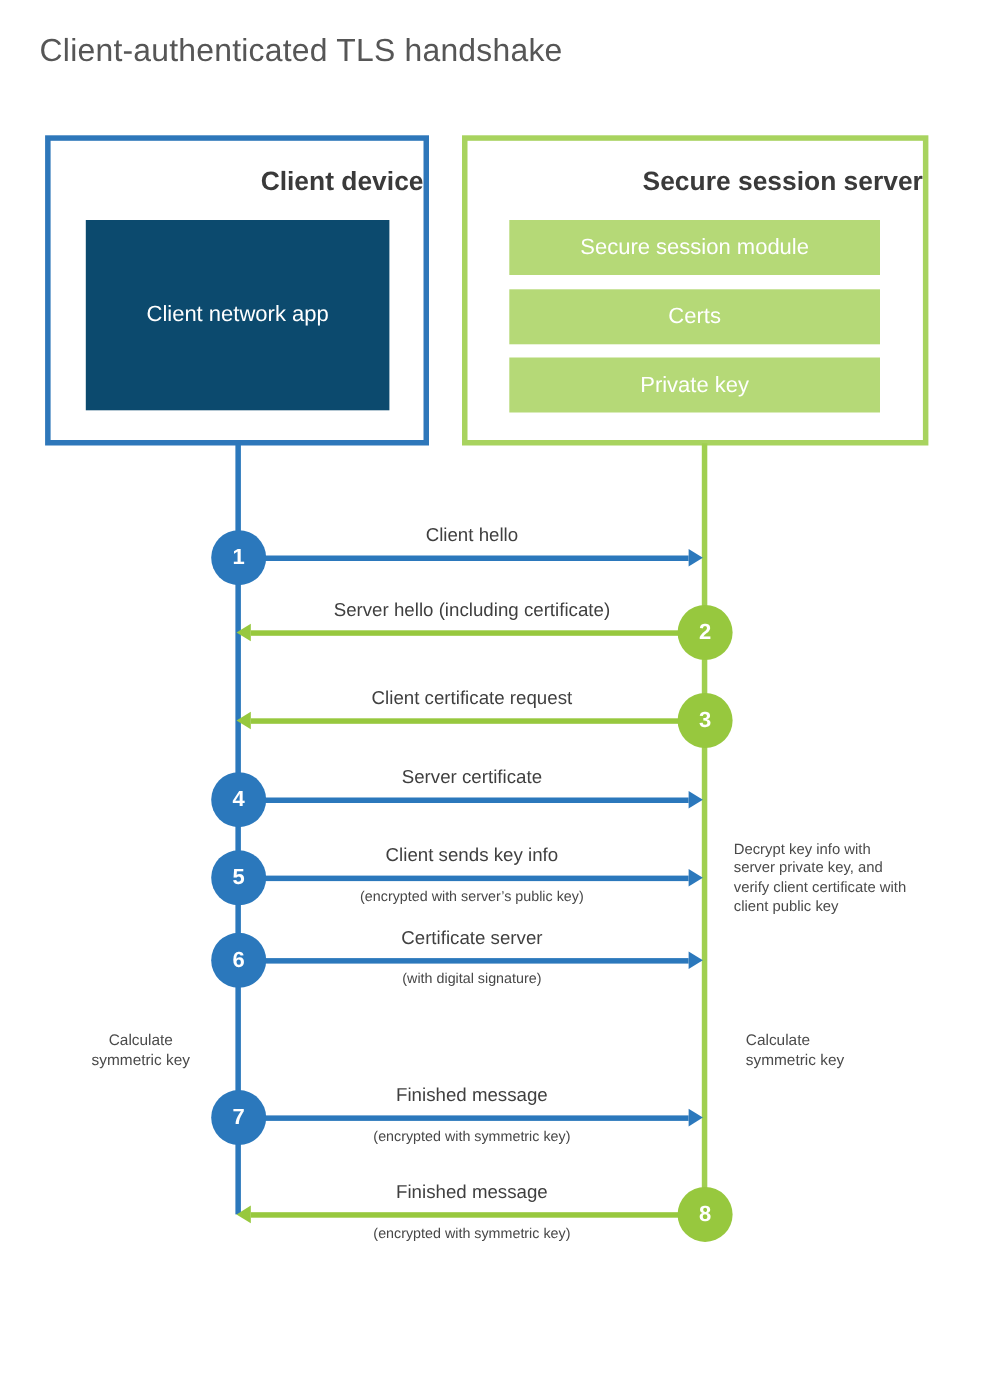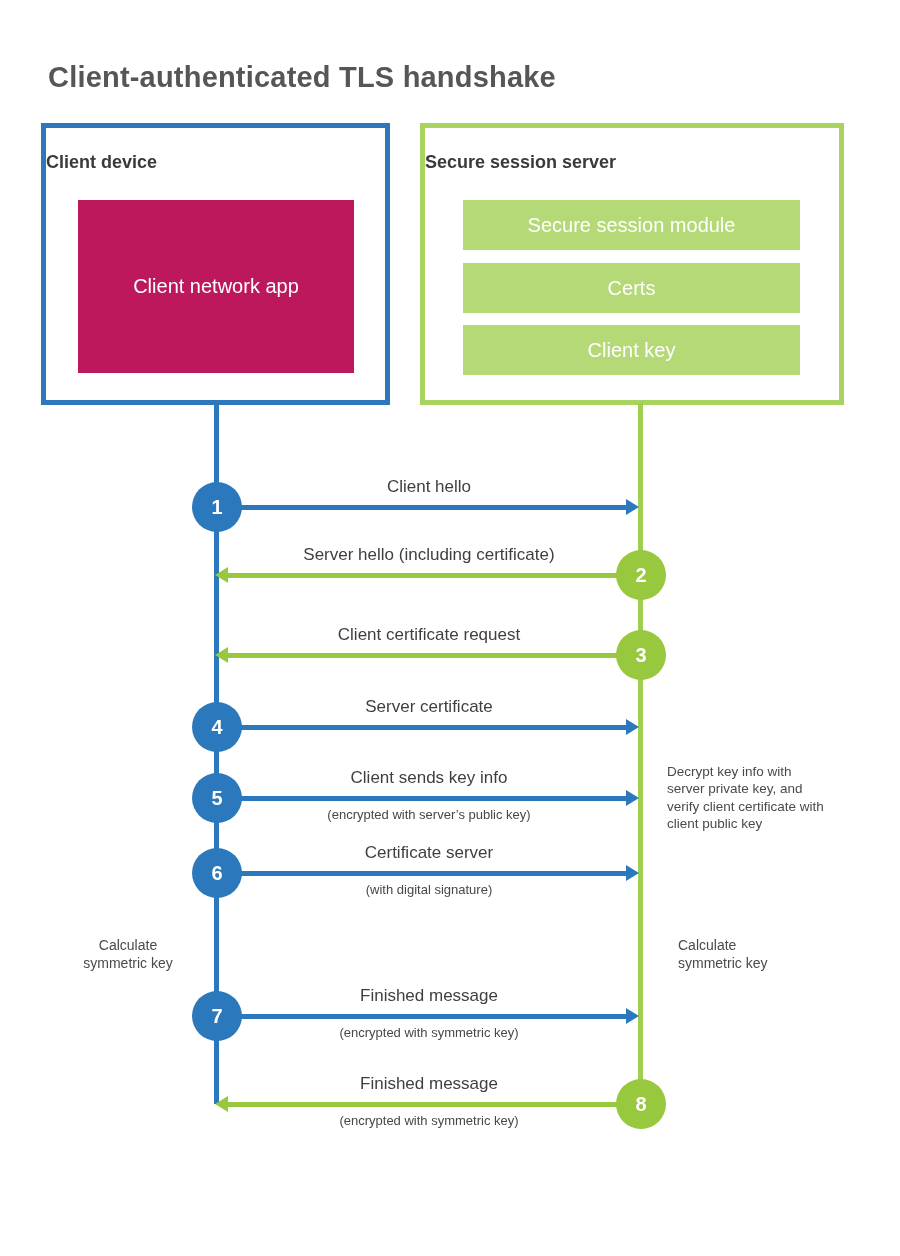--- a/index.html
+++ b/index.html
@@ -2,33 +2,33 @@
 <html><head>
 <meta charset="utf-8">
 <style>
   * { margin:0; padding:0; box-sizing:border-box; }
   html,body { background:#ffffff; }
   body { font-family:"Liberation Sans","DejaVu Sans",sans-serif; }
   #canvas { position:relative; width:900px; height:1256px; background:#ffffff; overflow:hidden; }
 
   
   #page-title {
-    position:absolute; left:48px; top:30px;
-    font-size:29px; font-weight:700; color:#565656; letter-spacing:0.2px;margin-top:31px;
+    position:absolute; left:36px; top:30px;
+    font-size:29px; font-weight:400; color:#565656; letter-spacing:0.2px;
   }
 
   
   .device-box { position:absolute; top:123px; height:282px; background:#fff; }
   #client-box { left:41px;  width:349px; border:5px solid #2e77ba; }
   #server-box { left:420px; width:424px; border:5px solid #a8d35f; }
-  .box-title { margin-top:24px; text-align:left; font-size:18px; font-weight:700; color:#3a3a3a; }
+  .box-title { margin-top:24px; text-align:right; font-size:24px; font-weight:700; color:#3a3a3a; }
 
   #app-rect {
     position:absolute; left:32px; top:72px; width:276px; height:173px;
-    background:#be185d; color:#ffffff; font-size:20px;
+    background:#0c4a6e; color:#ffffff; font-size:20px;
     display:flex; align-items:center; justify-content:center; text-align:center;
   }
   #app-rect .wrap-constrain { width:180px; line-height:1.35; }
 
   .module-bar {
     position:absolute; left:38px; width:337px; height:50px;
     background:#b5d977; color:#ffffff; font-size:20px;
     display:flex; align-items:center; justify-content:center;
   }
   #module-1 { top:72px; }
@@ -94,21 +94,21 @@
 
   <div id="server-box" class="device-box">
     <div class="box-title">Secure session server</div>
     <div id="module-2" class="module-bar">
       <span>Certs</span>
     </div>
     <div id="module-1" class="module-bar">
       <span>Secure session module</span>
     </div>
     <div id="module-3" class="module-bar">
-      <span>Client key</span>
+      <span>Private key</span>
     </div>
   </div>
 
   <div id="client-lifeline" class="lifeline"></div>
   <div id="server-lifeline" class="lifeline"></div>
 
   <div class="step s1">
     <div class="msg-label">Client hello</div>
     <div class="arrow blue">
         <i class="head"></i>

